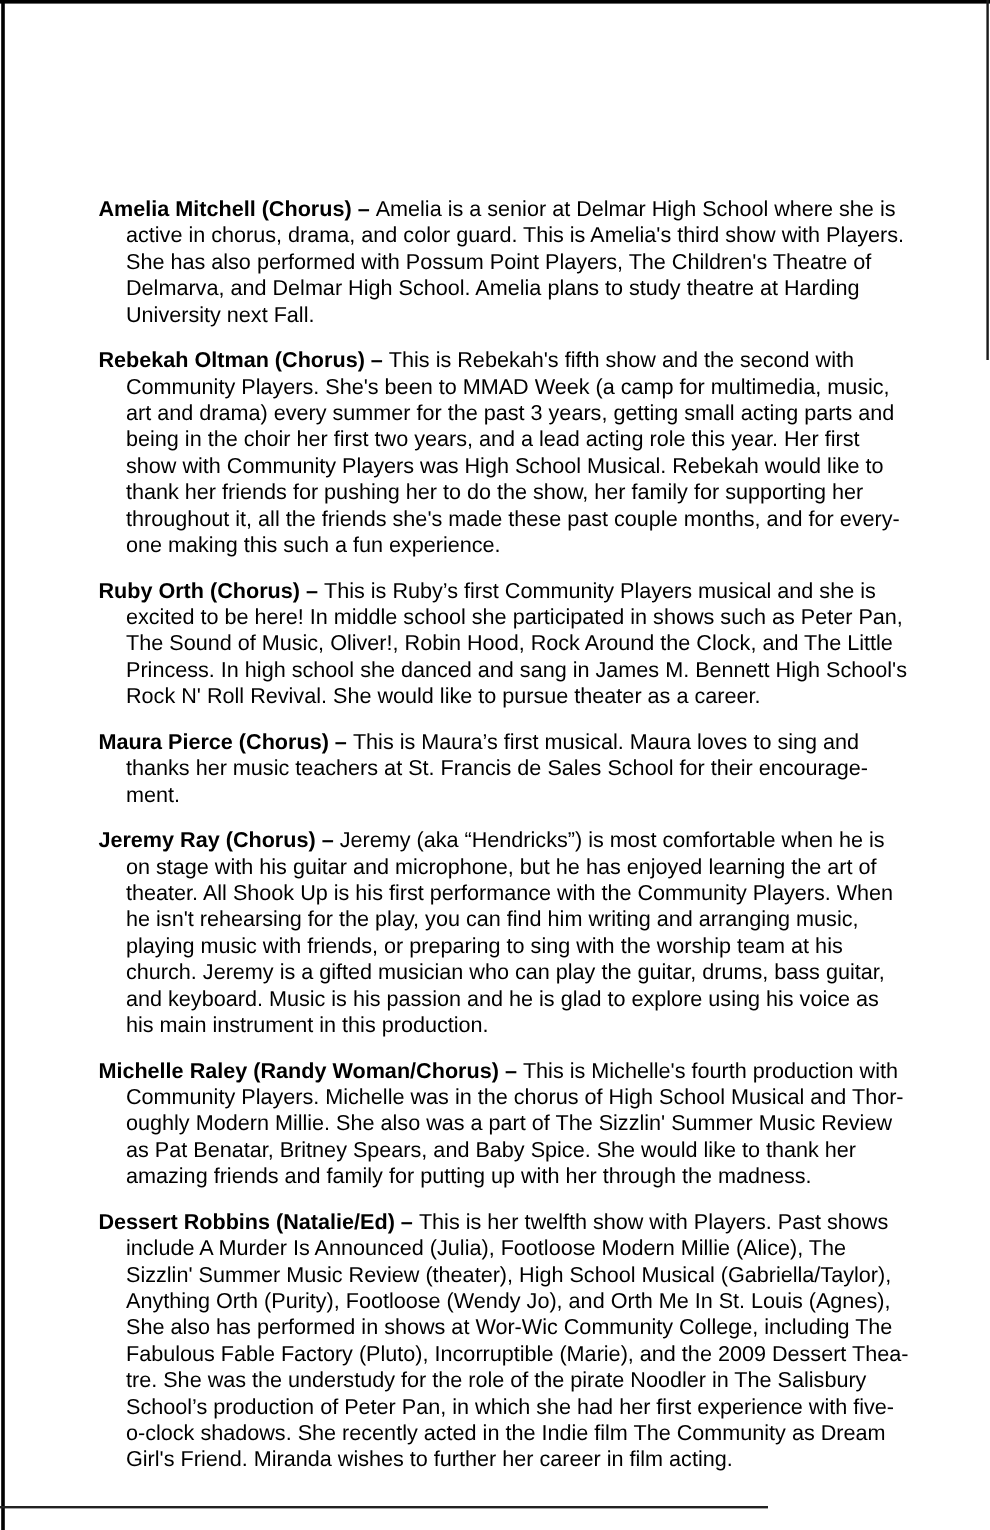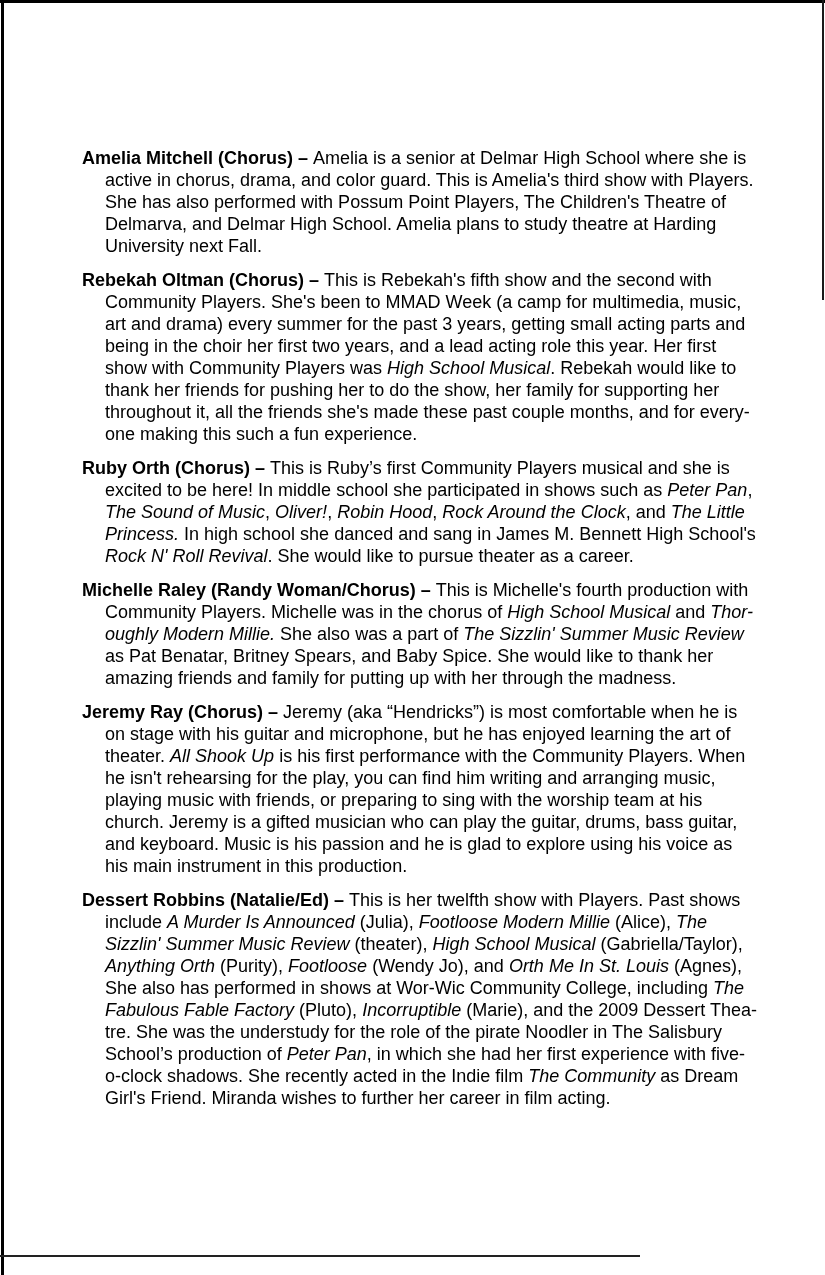--- a/index.html
+++ b/index.html
@@ -15,28 +15,28 @@
   .b-top{top:0;left:0;width:825px;height:3px;}
   .b-left{top:0;left:1px;width:3px;height:1275px;}
   .b-right{top:0;right:1px;width:2px;height:300px;background:#1a1a1a;}
   .b-bottom{top:1255px;left:0;width:640px;height:2px;background:#222;}
   .bios{
     position:absolute;
     top:147px;left:105px;
     width:706px;
   }
   .bio{
-    margin:0 0 12px 0;
+    margin:16px 0 12px 0;
     font-size:18px;
     line-height:22px;
     white-space:pre-wrap;
     text-indent:-23px; 
   }
   .hd{font-weight:700;}
-  .it{font-style:italic;}
+  .it{}
 </style>
 </head>
 <body>
 
 <div class="page">
   <div class="border b-top"></div>
   <div class="border b-left"></div>
   <div class="border b-right"></div>
   <div class="border b-bottom"></div>
   <div class="bios" id="bios">
@@ -51,33 +51,36 @@
 being in the choir her first two years, and a lead acting role this year. Her first
 show with Community Players was </span><span class="it">High School Musical</span><span class="">. Rebekah would like to
 thank her friends for pushing her to do the show, her family for supporting her
 throughout it, all the friends she's made these past couple months, and for every-
 one making this such a fun experience.</span></p>
       <p class="bio"><b class="hd">Ruby Orth (Chorus) – </b><span class="">This is Ruby’s first Community Players musical and she is
 excited to be here! In middle school she participated in shows such as </span><span class="it">Peter Pan</span><span class="">,
 </span><span class="it">The Sound of Music</span><span class="">, </span><span class="it">Oliver!</span><span class="">, </span><span class="it">Robin Hood</span><span class="">, </span><span class="it">Rock Around the Clock</span><span class="">, and </span><span class="it">The Little
 Princess.</span><span class=""> In high school she danced and sang in James M. Bennett High School's
 </span><span class="it">Rock N' Roll Revival</span><span class="">. She would like to pursue theater as a career.</span></p>
-      <p class="bio"><b class="hd">Michelle Raley (Randy Woman/Chorus) – </b><span class="">This is Michelle's fourth production with
-Community Players. Michelle was in the chorus of </span><span class="it">High School Musical</span><span class=""> and </span><span class="it">Thor-
-oughly Modern Millie.</span><span class=""> She also was a part of </span><span class="it">The Sizzlin' Summer Music Review</span><span class="">
-as Pat Benatar, Britney Spears, and Baby Spice. She would like to thank her
-amazing friends and family for putting up with her through the madness.</span></p>
+      <p class="bio"><b class="hd">Maura Pierce (Chorus) – </b><span class="">This is Maura’s first musical. Maura loves to sing and
+thanks her music teachers at St. Francis de Sales School for their encourage-
+ment.</span></p>
       <p class="bio"><b class="hd">Jeremy Ray (Chorus) – </b><span class="">Jeremy (aka “Hendricks”) is most comfortable when he is
 on stage with his guitar and microphone, but he has enjoyed learning the art of
 theater. </span><span class="it">All Shook Up</span><span class=""> is his first performance with the Community Players. When
 he isn't rehearsing for the play, you can find him writing and arranging music,
 playing music with friends, or preparing to sing with the worship team at his
 church. Jeremy is a gifted musician who can play the guitar, drums, bass guitar,
 and keyboard. Music is his passion and he is glad to explore using his voice as
 his main instrument in this production.</span></p>
+      <p class="bio"><b class="hd">Michelle Raley (Randy Woman/Chorus) – </b><span class="">This is Michelle's fourth production with
+Community Players. Michelle was in the chorus of </span><span class="it">High School Musical</span><span class=""> and </span><span class="it">Thor-
+oughly Modern Millie.</span><span class=""> She also was a part of </span><span class="it">The Sizzlin' Summer Music Review</span><span class="">
+as Pat Benatar, Britney Spears, and Baby Spice. She would like to thank her
+amazing friends and family for putting up with her through the madness.</span></p>
       <p class="bio"><b class="hd">Dessert Robbins (Natalie/Ed) – </b><span class="">This is her twelfth show with Players. Past shows
 include </span><span class="it">A Murder Is Announced</span><span class=""> (Julia), </span><span class="it">Footloose Modern Millie</span><span class=""> (Alice), </span><span class="it">The
 Sizzlin' Summer Music Review</span><span class=""> (theater), </span><span class="it">High School Musical</span><span class=""> (Gabriella/Taylor),
 </span><span class="it">Anything Orth</span><span class=""> (Purity), </span><span class="it">Footloose</span><span class=""> (Wendy Jo), and </span><span class="it">Orth Me In St. Louis</span><span class=""> (Agnes),
 She also has performed in shows at Wor-Wic Community College, including </span><span class="it">The
 Fabulous Fable Factory</span><span class=""> (Pluto), </span><span class="it">Incorruptible</span><span class=""> (Marie), and the 2009 Dessert Thea-
 tre. She was the understudy for the role of the pirate Noodler in The Salisbury
 School’s production of </span><span class="it">Peter Pan</span><span class="">, in which she had her first experience with five-
 o-clock shadows. She recently acted in the Indie film </span><span class="it">The Community</span><span class=""> as Dream
 Girl's Friend. Miranda wishes to further her career in film acting.</span></p>

